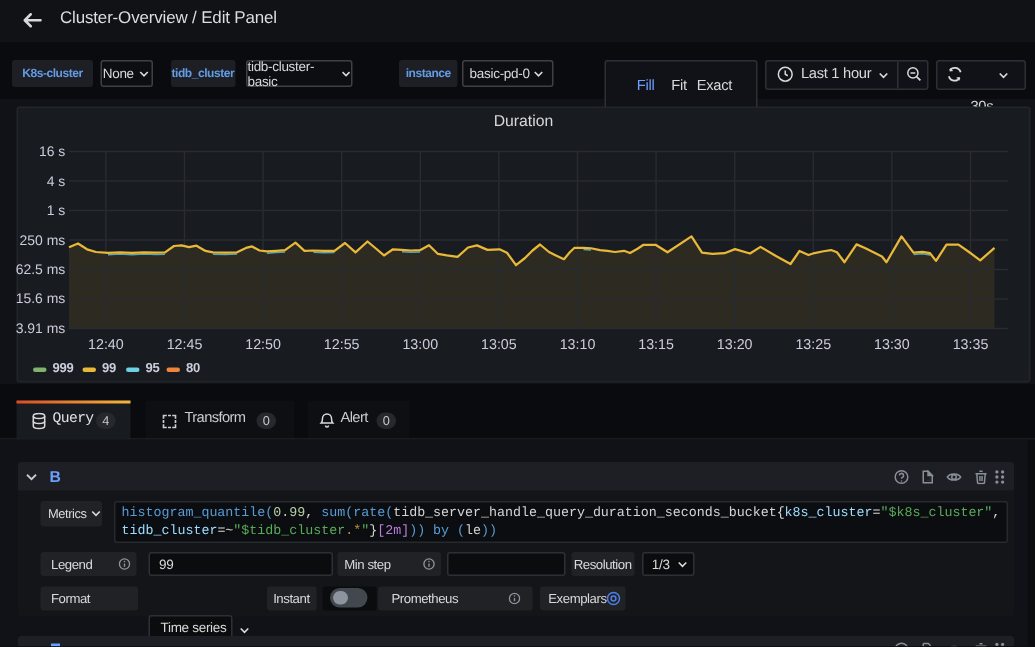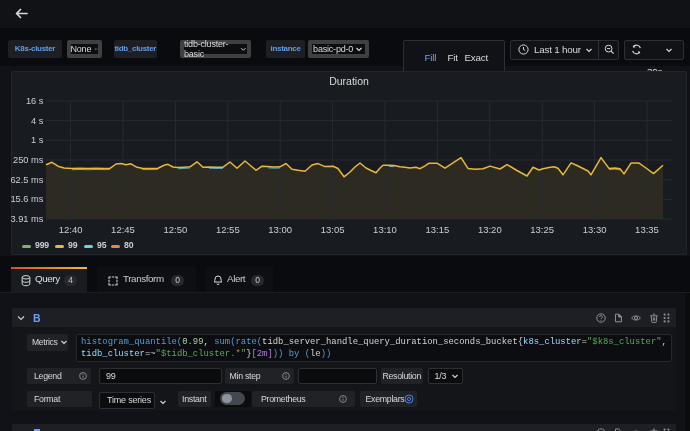--- a/index.html
+++ b/index.html
@@ -1,45 +1,46 @@
 <!DOCTYPE html>
 <html><head>
 <meta charset="utf-8">
 <style>
   html,body{margin:0;padding:0;background:#0b0c0e;}
   #app{position:relative;width:690px;height:431px;overflow:hidden;background:#111217;
        font-family:"Liberation Sans",sans-serif;-webkit-font-smoothing:antialiased;}
   .abs{position:absolute;}
   .chip{position:absolute;height:18px;border-radius:2px;display:flex;align-items:center;}
   .lblchip{background:#1d1f25;color:#639ce5;font-size:8px;font-weight:700;letter-spacing:-0.3px;justify-content:center;}
-  .valchip{background:#0d0e12;border:4px solid #404040;color:#d8d9da;font-size:9px;letter-spacing:-0.2px;justify-content:center;box-sizing:border-box;}
+  .valchip{background:#0d0e12;border:1px solid #404040;color:#d8d9da;font-size:9px;letter-spacing:-0.2px;justify-content:center;box-sizing:border-box;}
   .btn{position:absolute;height:19.5px;border:1px solid #2c3036;background:#111217;color:#d8d9da;
        font-size:9.8px;letter-spacing:-0.2px;display:flex;align-items:center;border-radius:2px;box-sizing:border-box;}
   .boxlbl{position:absolute;background:#202226;border-radius:2px;color:#d8d9da;font-size:8.8px;
           font-weight:500;letter-spacing:-0.3px;display:flex;align-items:center;box-sizing:border-box;}
   .input{position:absolute;background:#0b0c0e;border:1px solid #2c3036;border-radius:2px;
          color:#d8d9da;font-size:9px;letter-spacing:-0.2px;display:flex;align-items:center;box-sizing:border-box;}
   svg{display:block;}
 </style>
 </head>
 <body>
 <div id="app">
 
   <div class="abs" style="left:0;top:0;width:690px;height:28px;background:#101216;"></div>
   <svg class="abs" style="left:15px;top:7px;" width="13" height="13" viewBox="0 0 13 13">
     <path d="M12 6.5 H2 M5.5 2.5 L1.5 6.5 L5.5 10.5" stroke="#d8d9da" stroke-width="1.7" fill="none" stroke-linecap="round" stroke-linejoin="round"></path>
   </svg>
+  <div class="abs" style="left:40px;top:6px;font-size:11.3px;font-weight:500;color:#dcdde1;letter-spacing:-0.1px;">Cluster-Overview / Edit Panel</div>
 
   <div class="abs" style="left:0;top:28px;width:690px;height:38px;background:#0a0b0e;"></div>
   <div class="chip lblchip" style="left:8px;top:39.5px;width:54px;">K8s-cluster</div>
   <div class="chip valchip" style="left:66.5px;top:39.5px;width:35px;">None&nbsp;<svg width="8" height="8" viewBox="0 0 8 8">
         <path d="M1.5 3 L4 5.5 L6.5 3" stroke="#d8d9da" stroke-width="1.1" fill="none"></path>
       </svg></div>
   <div class="chip lblchip" style="left:113.5px;top:39.5px;width:43.5px;">tidb_cluster</div>
-  <div class="chip valchip" style="left:180px;top:39.5px;width:71px;">tidb-cluster-basic&nbsp;<svg width="8" height="8" viewBox="0 0 8 8">
+  <div class="chip valchip" style="left:164px;top:39.5px;width:71px;">tidb-cluster-basic&nbsp;<svg width="8" height="8" viewBox="0 0 8 8">
         <path d="M1.5 3 L4 5.5 L6.5 3" stroke="#d8d9da" stroke-width="1.1" fill="none"></path>
       </svg></div>
   <div class="chip lblchip" style="left:266px;top:39.5px;width:39px;">instance</div>
   <div class="chip valchip" style="left:307.5px;top:39.5px;width:61.5px;">basic-pd-0&nbsp;<svg width="8" height="8" viewBox="0 0 8 8">
         <path d="M1.5 3 L4 5.5 L6.5 3" stroke="#d8d9da" stroke-width="1.1" fill="none"></path>
       </svg></div>
 
   <div class="btn" style="left:403px;top:40px;width:102px;padding:16px;">
     <div style="width:26px;height:100%;background:#22252b;color:#6e9fff;font-weight:500;display:flex;align-items:center;justify-content:center;border-right:1px solid #2c3036;">Fill</div>
     <div style="width:27px;height:100%;display:flex;align-items:center;justify-content:center;border-right:1px solid #2c3036;">Fit</div>
@@ -132,21 +133,21 @@
   </div>
 
   <div class="abs" style="left:0;top:256px;width:690px;height:37px;background:#0a0b0e;"></div>
   <div class="abs" style="left:11px;top:266.5px;width:76px;height:26.5px;background:#181b1f;"></div>
   <div class="abs" style="left:11px;top:266.5px;width:76px;height:2.5px;background:linear-gradient(90deg,#d94e26,#f2b73a);"></div>
   <svg class="abs" style="left:21px;top:275px;" width="10" height="11.5" viewBox="0 0 10 11.5">
     <ellipse cx="5" cy="2.3" rx="3.8" ry="1.7" stroke="#d8d9da" stroke-width="1" fill="none"></ellipse>
     <path d="M1.2 2.3 V9 c0 1 1.7 1.7 3.8 1.7 s3.8 -.7 3.8 -1.7 V2.3" stroke="#d8d9da" stroke-width="1" fill="none"></path>
     <path d="M1.2 5.6 c0 1 1.7 1.7 3.8 1.7 s3.8 -.7 3.8 -1.7" stroke="#d8d9da" stroke-width="1" fill="none"></path>
   </svg>
-  <div class="abs" style="left:35px;top:273px;font-size:9.8px;font-weight:500;letter-spacing:-0.4px;color:#e0e1e4;">Query</div>
+  <div class="abs" style="left:35px;top:273px;font-size:9.8px;font-weight:500;letter-spacing:-0.4px;color:#e0e1e4;font-family:Liberation Mono, monospace;">Query</div>
   <div class="abs" style="left:64px;top:274.5px;width:13px;height:11.5px;border-radius:5.5px;background:#26282e;color:#c3c6cb;font-size:8.5px;text-align:center;line-height:11px;">4</div>
 
   <div class="abs" style="left:97px;top:266.5px;width:99px;height:26.5px;background:#0e0f13;"></div>
   <div class="abs" style="left:205px;top:266.5px;width:68px;height:26.5px;background:#0e0f13;"></div>
   <svg class="abs" style="left:108px;top:276px;" width="10" height="10" viewBox="0 0 10 10">
     <path d="M1 3.2 V1 h2.2 M6.8 1 H9 v2.2 M9 6.8 V9 H6.8 M3.2 9 H1 V6.8 M4 1 h2 M9 4 v2 M4 9 h2 M1 4 v2" stroke="#c9cbcf" stroke-width="1.1" fill="none"></path>
   </svg>
   <div class="abs" style="left:123px;top:273px;font-size:9.8px;font-weight:400;letter-spacing:-0.4px;color:#c9cbcf;">Transform</div>
   <div class="abs" style="left:171px;top:274.5px;width:13px;height:11.5px;border-radius:5.5px;background:#26282e;color:#c3c6cb;font-size:8.5px;text-align:center;line-height:11px;">0</div>
 
@@ -211,21 +212,21 @@
         <circle cx="4" cy="2.3" r="0.55" fill="#8e949e"></circle>
       </svg>
   </div>
   <div class="input" style="left:297.5px;top:367.5px;width:79.5px;height:16.5px;"></div>
   <div class="boxlbl" style="left:381px;top:367.5px;width:41.5px;height:16.5px;justify-content:center;">Resolution</div>
   <div class="input" style="left:427.5px;top:367.5px;width:35px;height:16.5px;padding-left:6px;box-sizing:border-box;">1/3&nbsp;&nbsp;<svg width="8" height="8" viewBox="0 0 8 8">
         <path d="M1.5 3 L4 5.5 L6.5 3" stroke="#d8d9da" stroke-width="1.1" fill="none"></path>
       </svg></div>
 
   <div class="boxlbl" style="left:27px;top:390.5px;width:65px;height:16.5px;padding-left:7px;box-sizing:border-box;">Format</div>
-  <div class="input" style="left:99px;top:392px;width:56px;height:16.5px;padding-left:7px;box-sizing:border-box;">Time series
+  <div class="input" style="left:99px;top:410px;width:56px;height:16.5px;padding-left:7px;box-sizing:border-box;">Time series
     <svg style="position:absolute;left:59px;top:4.5px;" width="8" height="8" viewBox="0 0 8 8">
         <path d="M1.5 3 L4 5.5 L6.5 3" stroke="#d8d9da" stroke-width="1.1" fill="none"></path>
       </svg>
   </div>
   <div class="boxlbl" style="left:177.5px;top:390.5px;width:33.5px;height:16.5px;justify-content:center;">Instant</div>
   <div class="abs" style="left:214.5px;top:390.5px;width:36.5px;height:16.5px;background:#0b0c0e;border-radius:2px;"></div>
   <div class="abs" style="left:220px;top:392px;width:24.5px;height:13px;border-radius:6.5px;background:#43474e;"></div>
   <div class="abs" style="left:222px;top:393.8px;width:9.5px;height:9.5px;border-radius:5px;background:#8e949e;"></div>
   <div class="boxlbl" style="left:252px;top:390.5px;width:102.5px;height:16.5px;padding-left:9px;box-sizing:border-box;">Prometheus
     <svg style="position:absolute;left:87px;top:4.5px;" width="8" height="8" viewBox="0 0 8 8">

